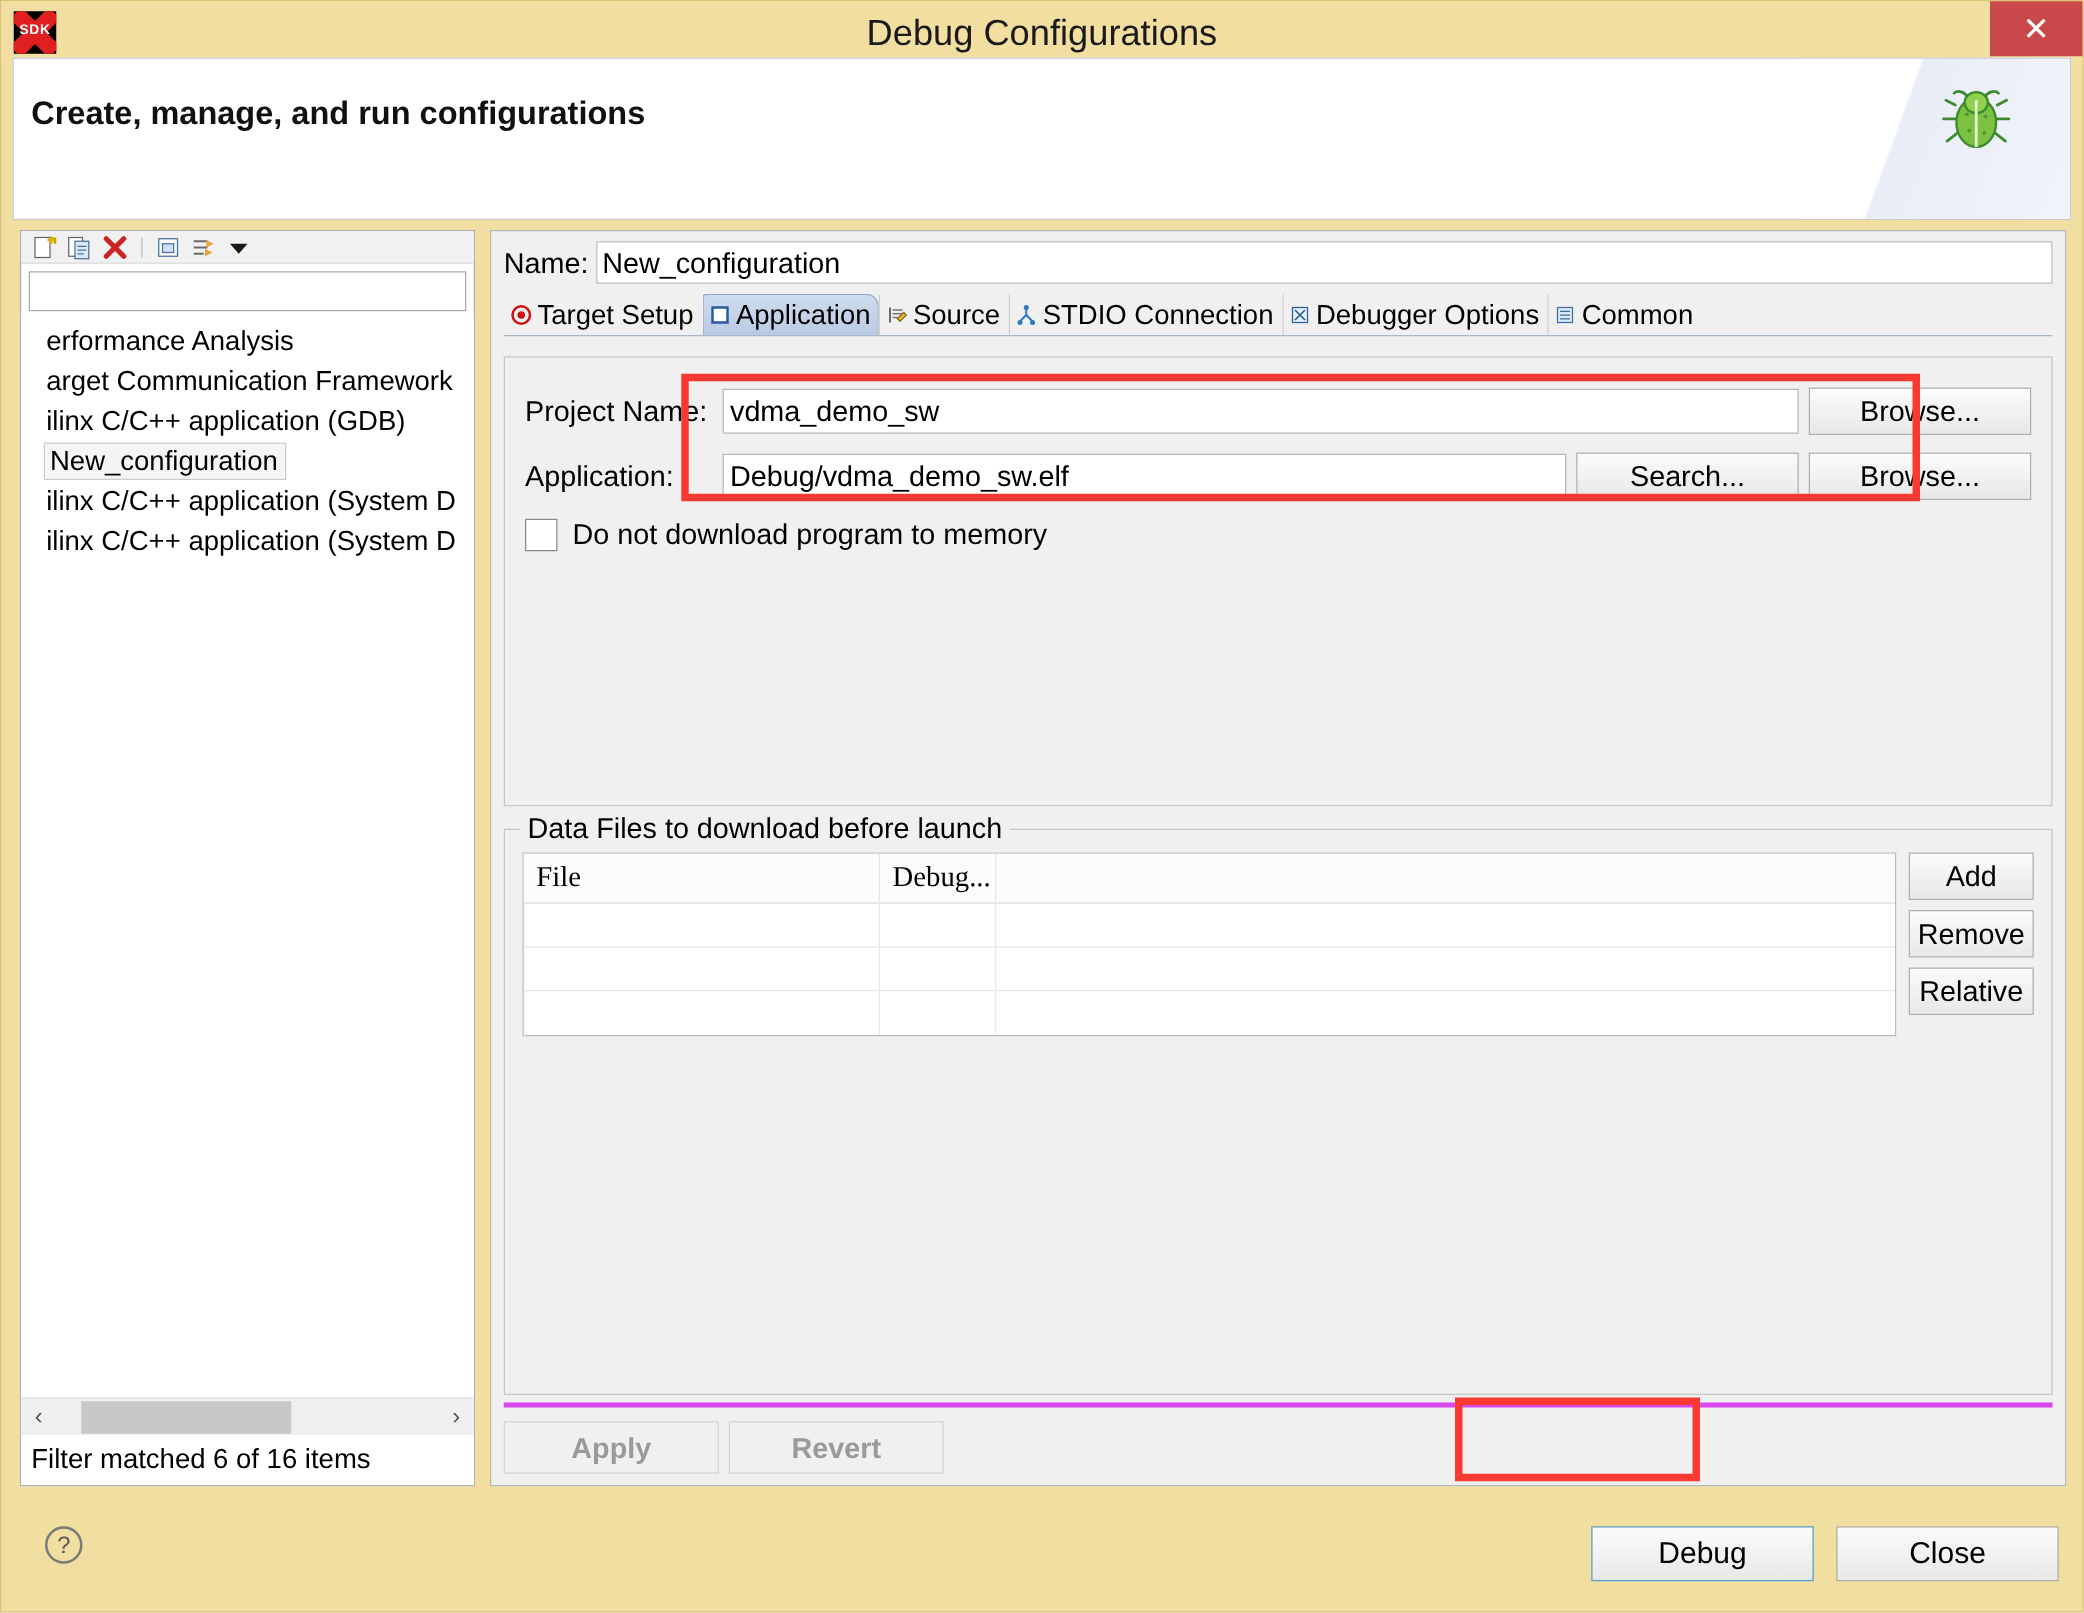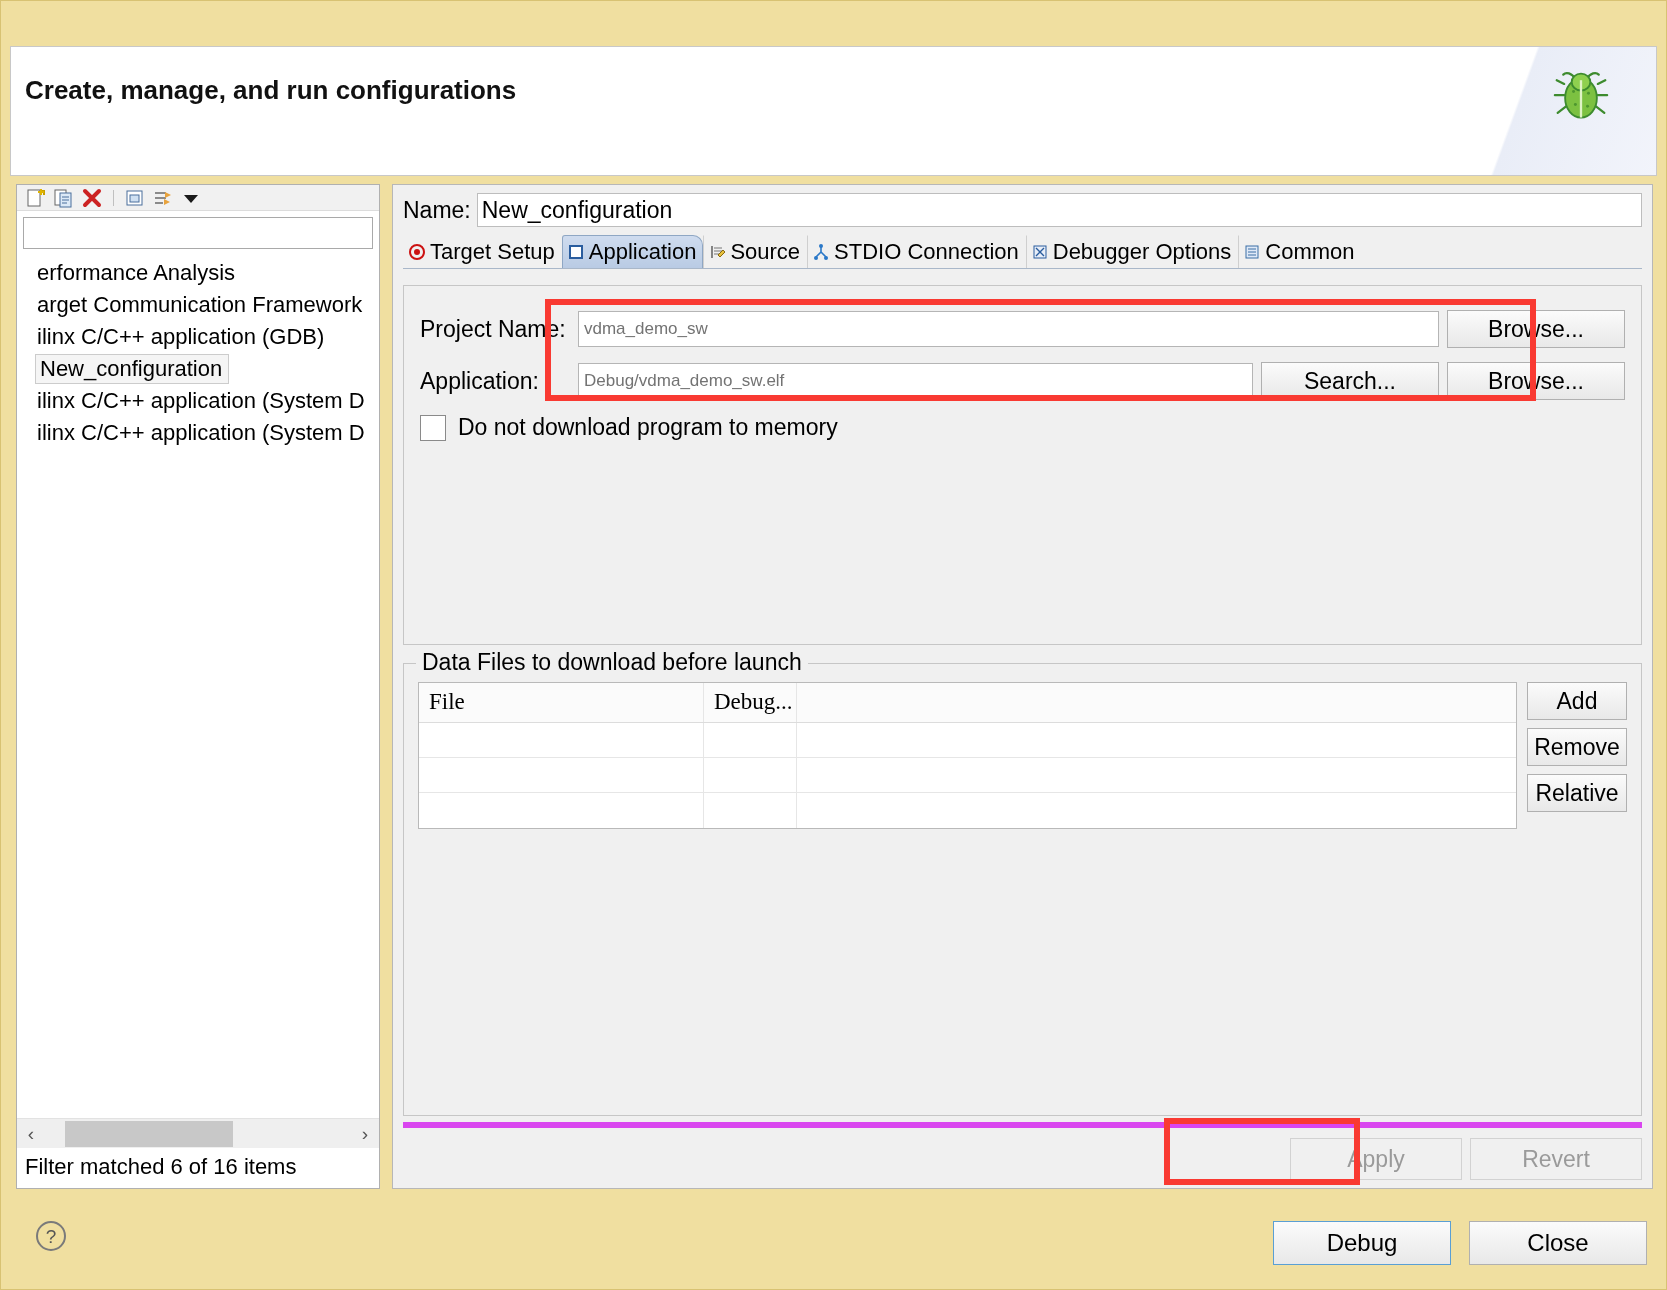--- a/index.html
+++ b/index.html
@@ -192,21 +192,21 @@
     height: 360px;
     background: #f0f0f0;
     border: 1px solid #c6c6c6;
     position: relative;
     padding: 24px 16px 0 16px;
   }
   .frow { display: flex; align-items: center; margin-bottom: 14px; gap: 8px; }
   .flabel { font-size: 23px; color: #000; width: 150px; flex: none; }
   .finput {
     height: 36px; background: #fff; border: 1px solid #b5b5b5;
-    font-size: 17px; line-height: 34px; padding: 0 5px; color: #737373;
+    font-size: 23px; line-height: 34px; padding: 0 5px; color: #000000;
     overflow: hidden; white-space: nowrap;
   }
   .btn {
     height: 38px; min-width: 96px;
     background: linear-gradient(#fbfbfb, #e8e8e8);
     border: 1px solid #b0b0b0;
     font-size: 23px; color: #000;
     display: flex; align-items: center; justify-content: center;
     padding: 0 25px;
   }
@@ -248,23 +248,24 @@
   .trow .td { border-right: 1px solid #e6e6e6; }
   .td.c1 { width: 285px; }
   .td.c2 { width: 93px; }
   .td.c3 { flex: 1; border-right: none; }
   .dfbtns { display: flex; flex-direction: column; gap: 8px; width: 100px; }
 
   
   .applybar {
     position: absolute; left: 10px; right: 10px; bottom: 8px;
     height: 58px;
-    border-top: 6px solid #d946ef;
-    display: flex; align-items: center; justify-content: flex-end; gap: 8px;
+    border-top: 4px solid #d946ef;
+    display: flex; align-items: center; gap: 8px;
     padding-top: 10px;
+    font-weight: bold;
   }
   .applybar .btn { min-width: 172px; height: 42px; }
 
   
   .bottombar {
     position: absolute; left: 9px; right: 9px; bottom: 8px;
     height: 84px;
     display: flex; align-items: center;
   }
   .help-icon {
@@ -285,20 +286,29 @@
   .redbox {
     position: absolute; border: 6px solid #f93a32;
     pointer-events: none; z-index: 40;
   }
 </style>
 </head>
 <body>
 
 <div class="window">
 
+  <div class="titlebar">
+    <div class="app-icon">
+      <div class="x1"></div>
+        <div class="x2"></div>
+      <div class="sdk">SDK</div>
+    </div>
+    <div class="title-text">Debug Configurations</div>
+    <div class="close-btn">✕</div>
+  </div>
 
   <div class="banner">
     <div class="banner-art"></div>
     <svg class="bug" viewBox="0 0 64 60">
       <g stroke="#3d8b2e" stroke-width="2.4" fill="none" stroke-linecap="round">
         <path d="M14 16 L6 12 M14 28 L4 28 M16 40 L7 47"></path>
         <path d="M50 16 L58 12 M50 28 L60 28 M48 40 L57 47"></path>
         <path d="M26 11 C22 4 16 3 13 6"></path>
         <path d="M38 11 C42 4 48 3 51 6"></path>
       </g>

